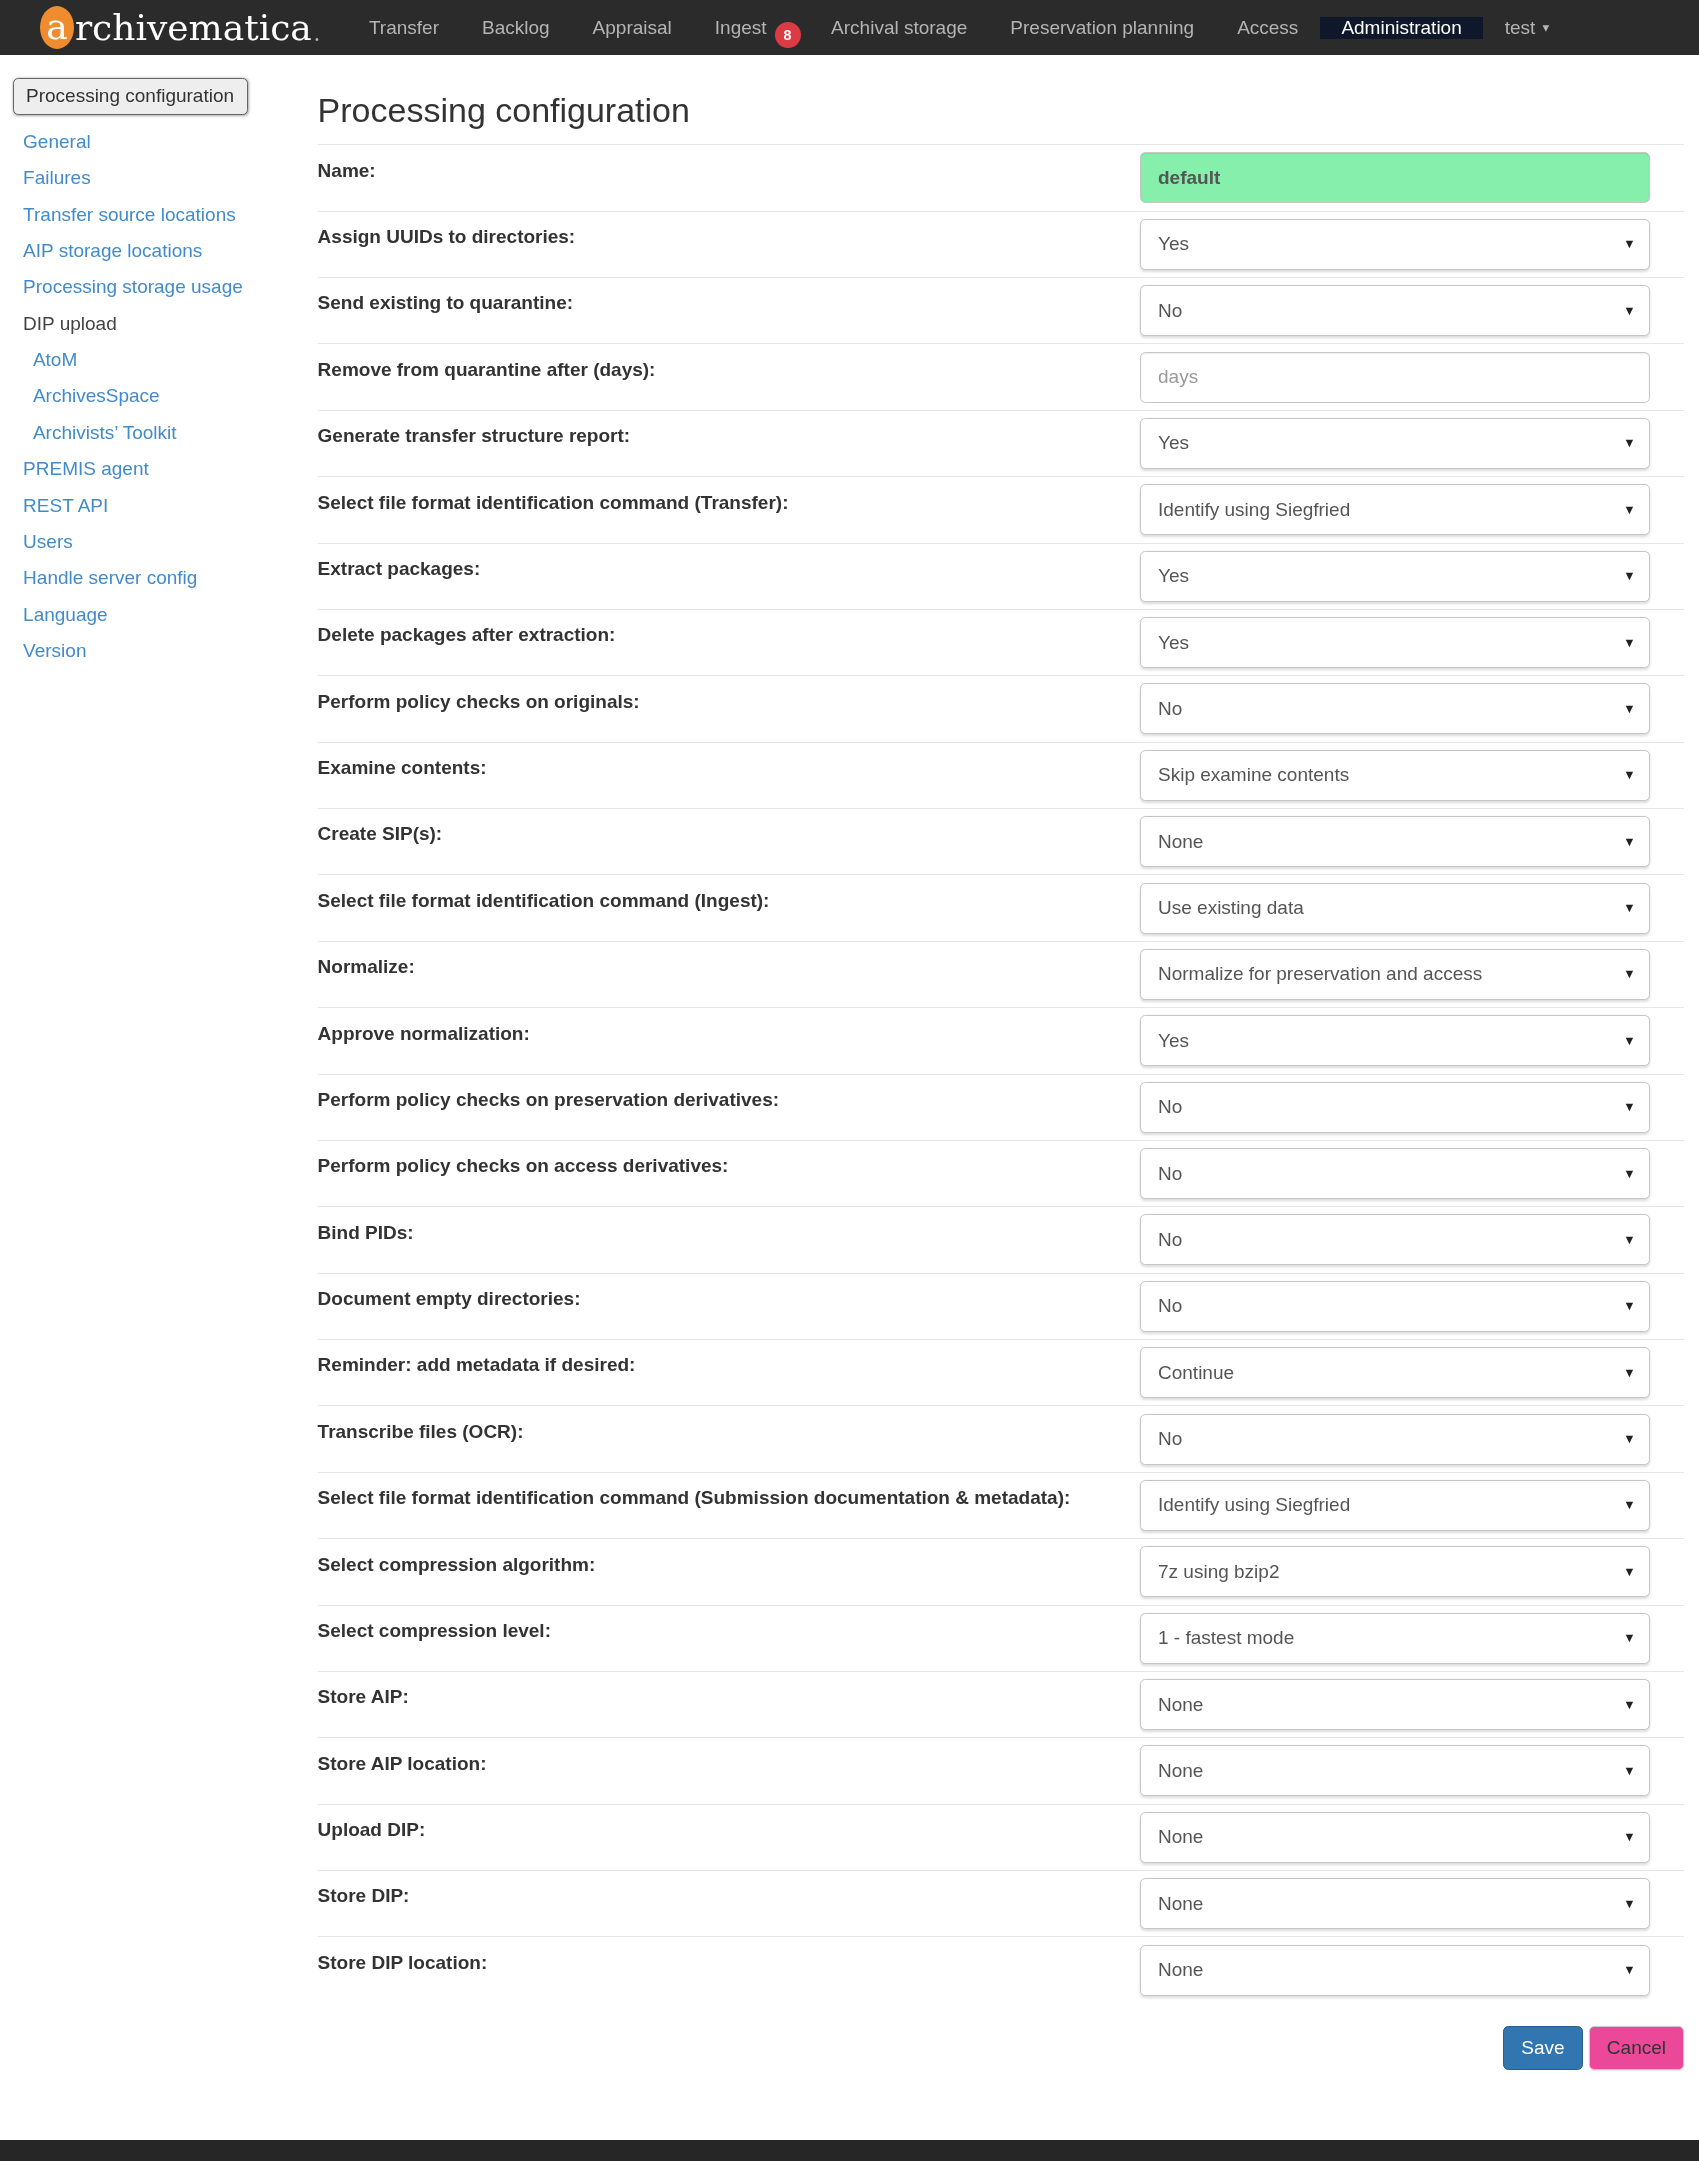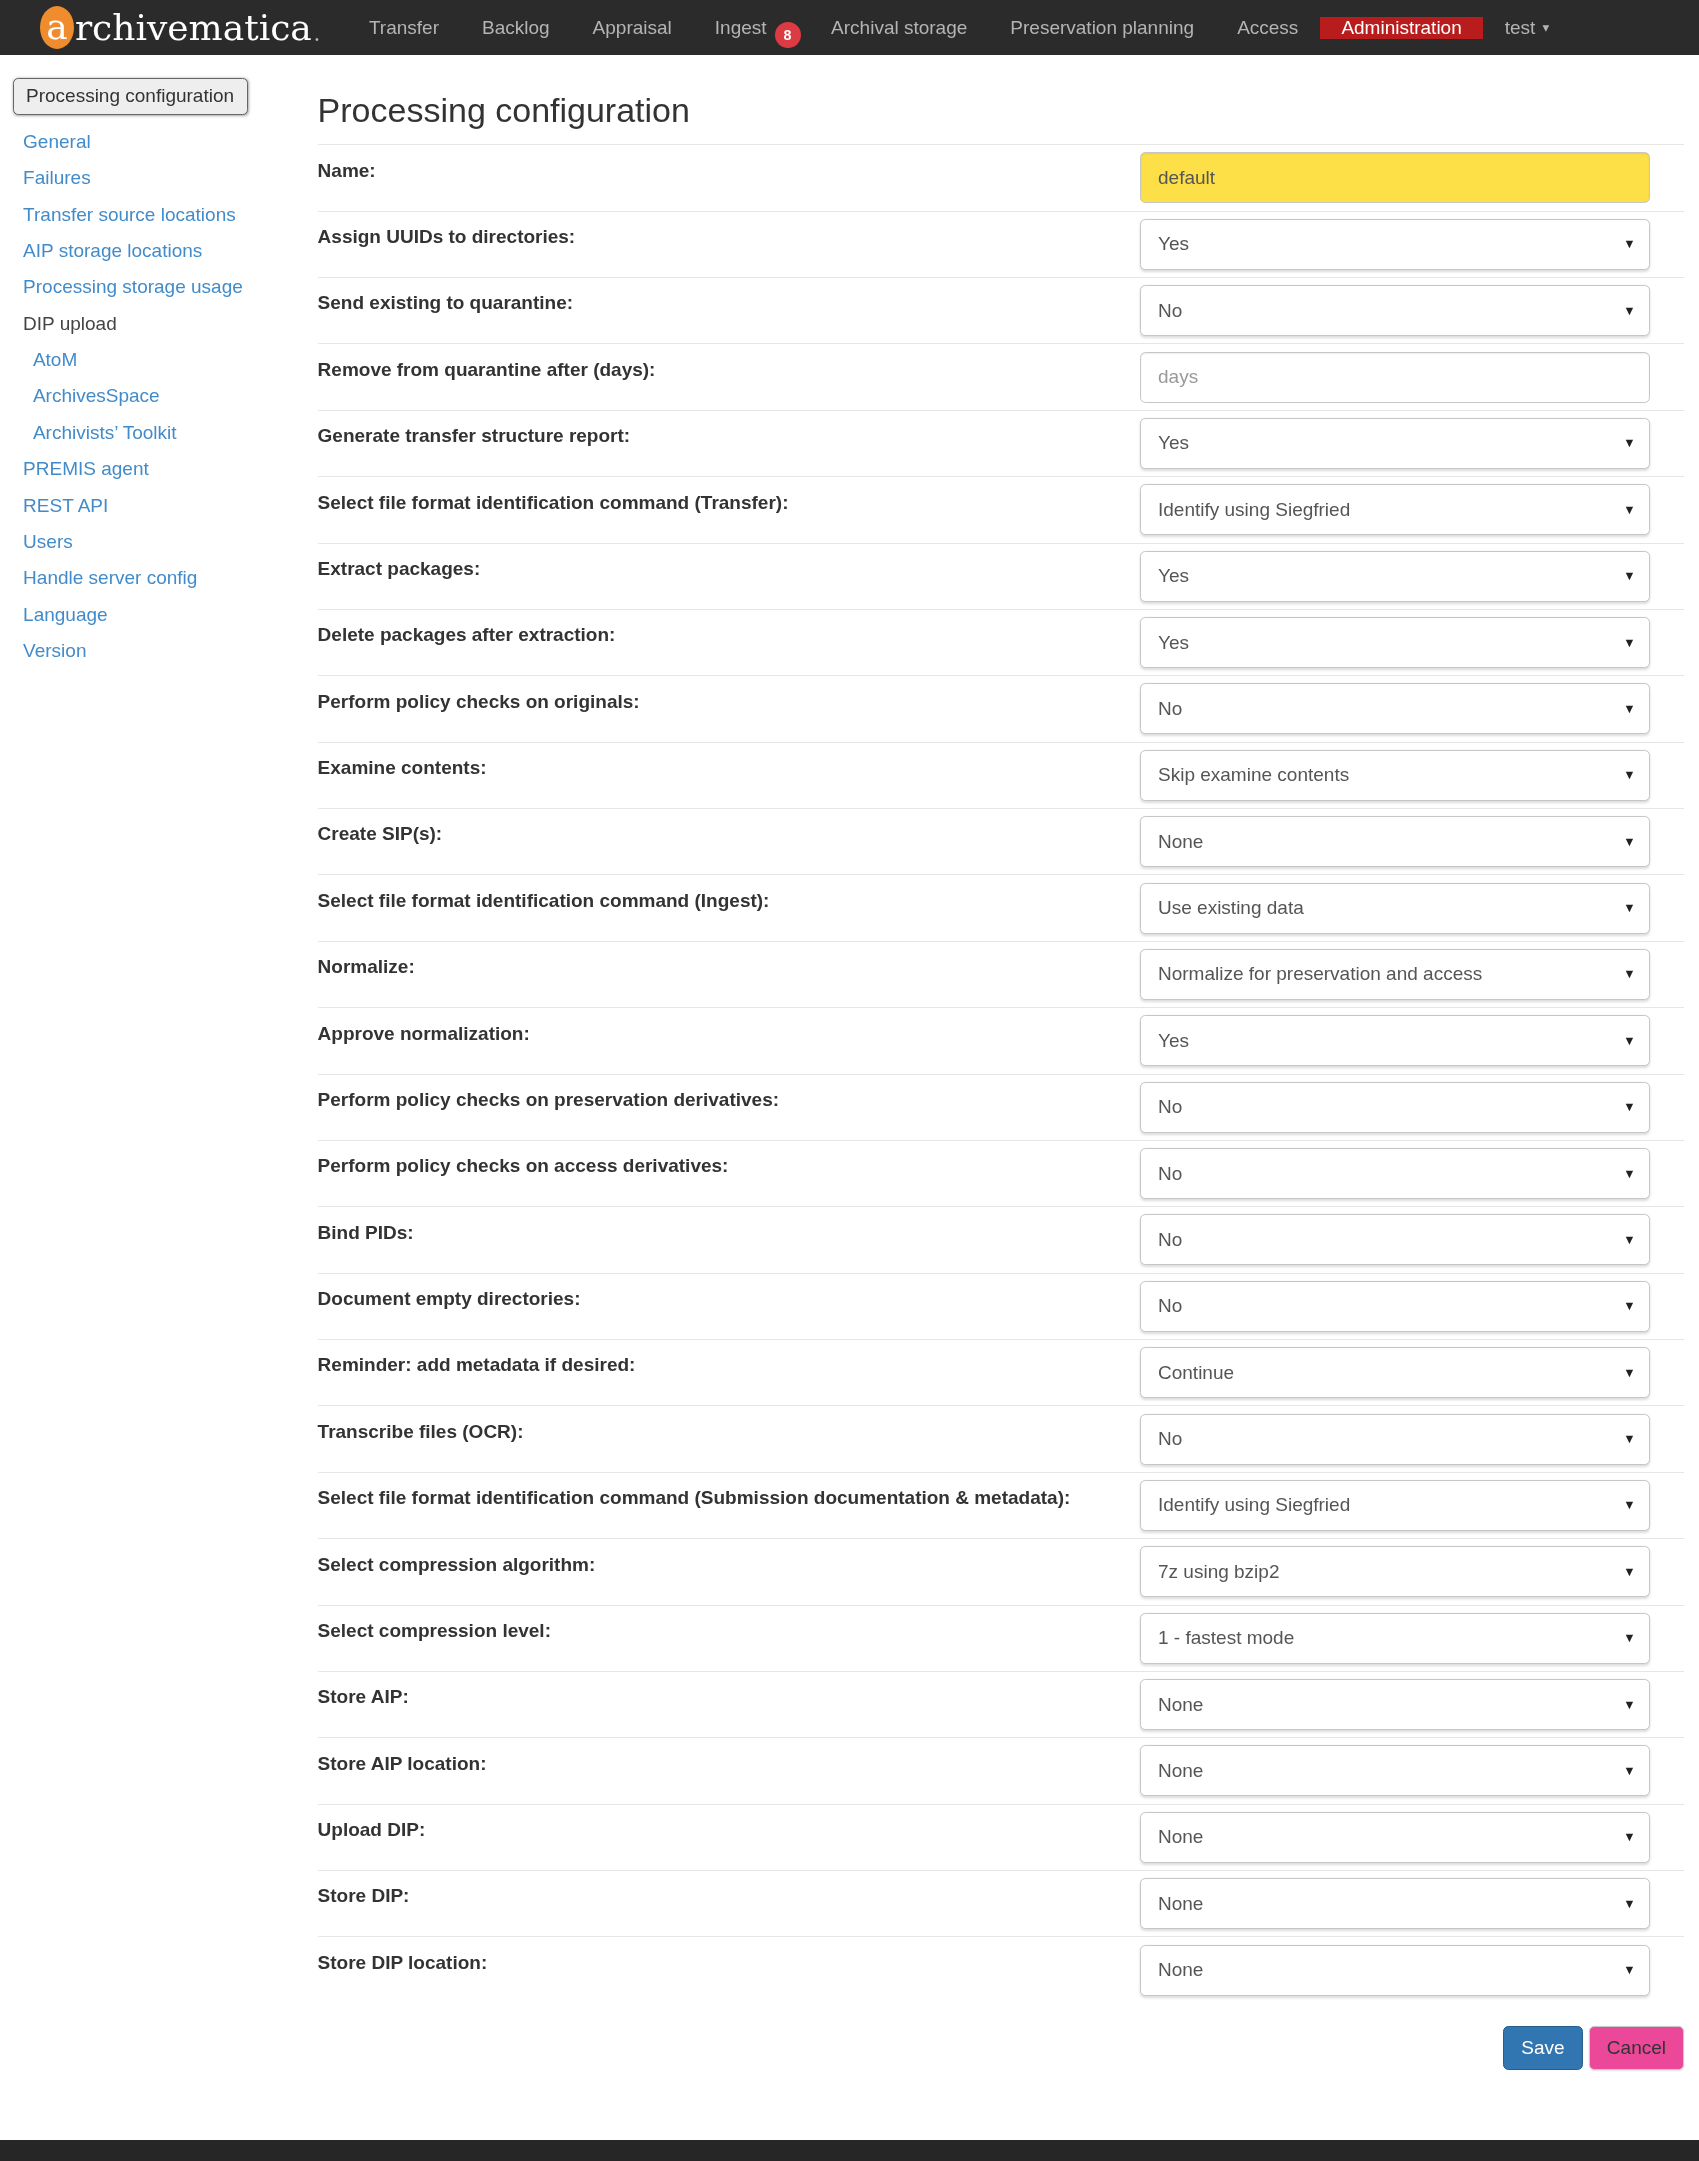--- a/index.html
+++ b/index.html
@@ -27,21 +27,21 @@
     display: inline-block; width: 34px; height: 43px; line-height: 41px;
     background: #ef8c2d; color: #fff; border-radius: 50%;
     text-align: center; margin-right: 0.9px;
   }
   .brand-dot { color: #b9b9b9; font-size: 21.5px; margin-left: 1.8px; align-self: flex-end; padding-bottom: 9px; }
   .nav-list { list-style: none; margin: 0; padding: 0; display: flex; align-items: center; }
   .nav-item {
     display: flex; align-items: center; position: relative;
     padding: 0 21.5px; font-size: 19px; color: #b4b4b4; cursor: pointer; white-space: nowrap;
   }
-  .nav-item.active { background: #b91c1c; color: #fff; }
+  .nav-item.active { background: #0f172a; color: #fff; }
   .nav-item.has-badge { padding-right: 43px; }
   .nav-badge {
     position: absolute; top: 5.4px; right: 9px;
     min-width: 26px; height: 26px; border-radius: 50%;
     background: #dd3b43; color: #fff; font-size: 14.3px; font-weight: bold;
     display: flex; align-items: center; justify-content: center;
   }
   .caret-glyph { font-size: 13.4px; margin-left: 7.2px; color: #b4b4b4; }
 
   
@@ -66,21 +66,21 @@
   .row-label { flex: 1; font-weight: bold; font-size: 19px; color: #333; padding-top: 7.2px; }
   .row-control { width: 510px; margin-right: 34px; }
   .select-box, .text-input {
     height: 51px; width: 100%; border: 0.9px solid #c6c6c6; border-radius: 5.4px;
     background: #fff; display: flex; align-items: center; justify-content: space-between;
     padding: 0 13.4px 0 17px; font-size: 19px; color: #555;
   }
   .select-box { cursor: pointer; box-shadow: 0 1.8px 2.7px rgba(0,0,0,.14); }
   .select-caret { font-size: 12.5px; color: #222; }
   .text-input { box-shadow: inset 0 0.9px 1.8px rgba(0,0,0,.08); cursor: text; }
-  .text-input.disabled { background: #fde047; cursor: default; }
+  .text-input.disabled { background: #86efac; cursor: default; font-weight: bold; }
   .text-input .placeholder { color: #999; }
 
   .actions { margin: 23px 0 30px; display: flex; gap: 6.3px; justify-content: flex-end; }
   .btn { font-family: "Liberation Sans", sans-serif; font-size: 19px; padding: 9.9px 17px; border-radius: 5.4px; cursor: pointer; }
   .btn-save { background: #3276b1; border: 0.9px solid #285e8e; color: #fff; }
   .btn-cancel { background: #ec4899; border: 0.9px solid #ccc; color: #333; box-shadow: 0 0.9px 1.8px rgba(0,0,0,.12); }
 
   .footer-bar { height: 20.6px; background: #262626; margin-top: auto; flex-shrink: 0; }
 </style>
 </head>

